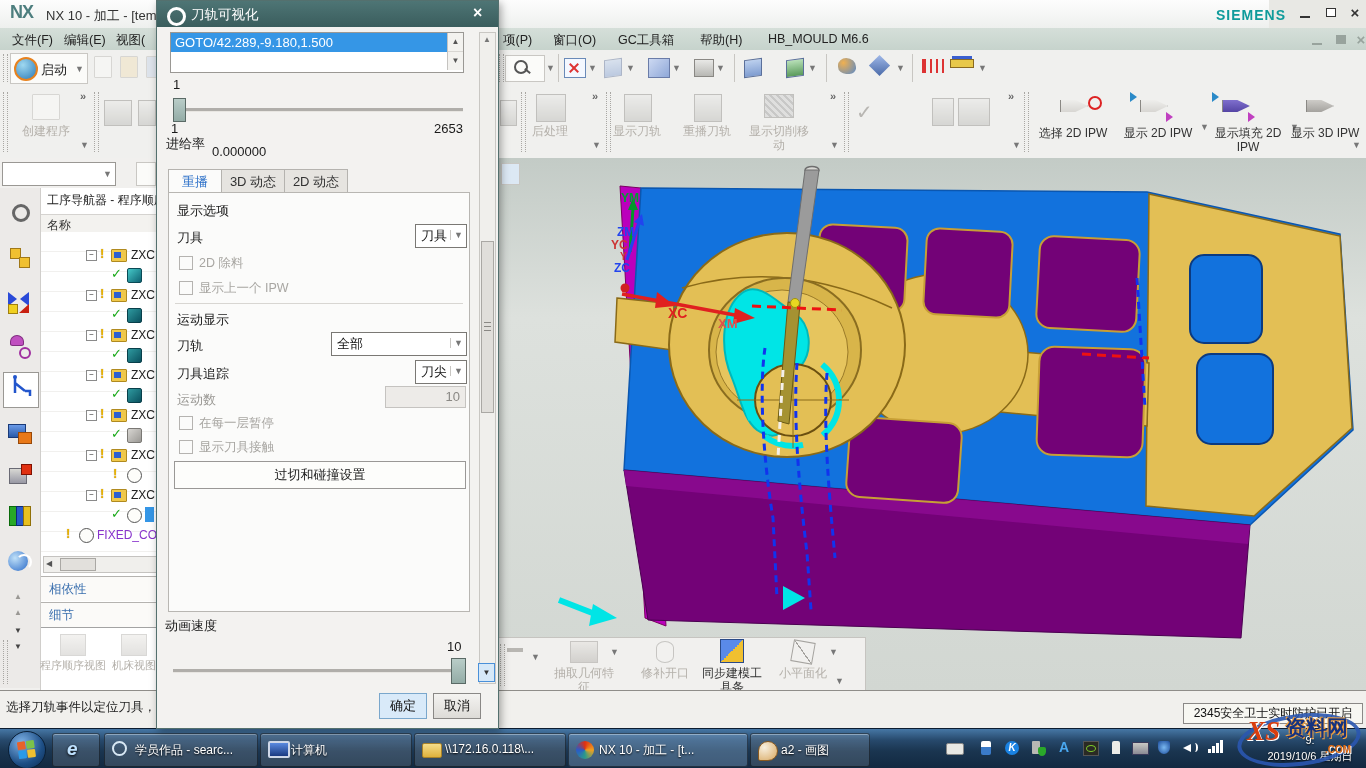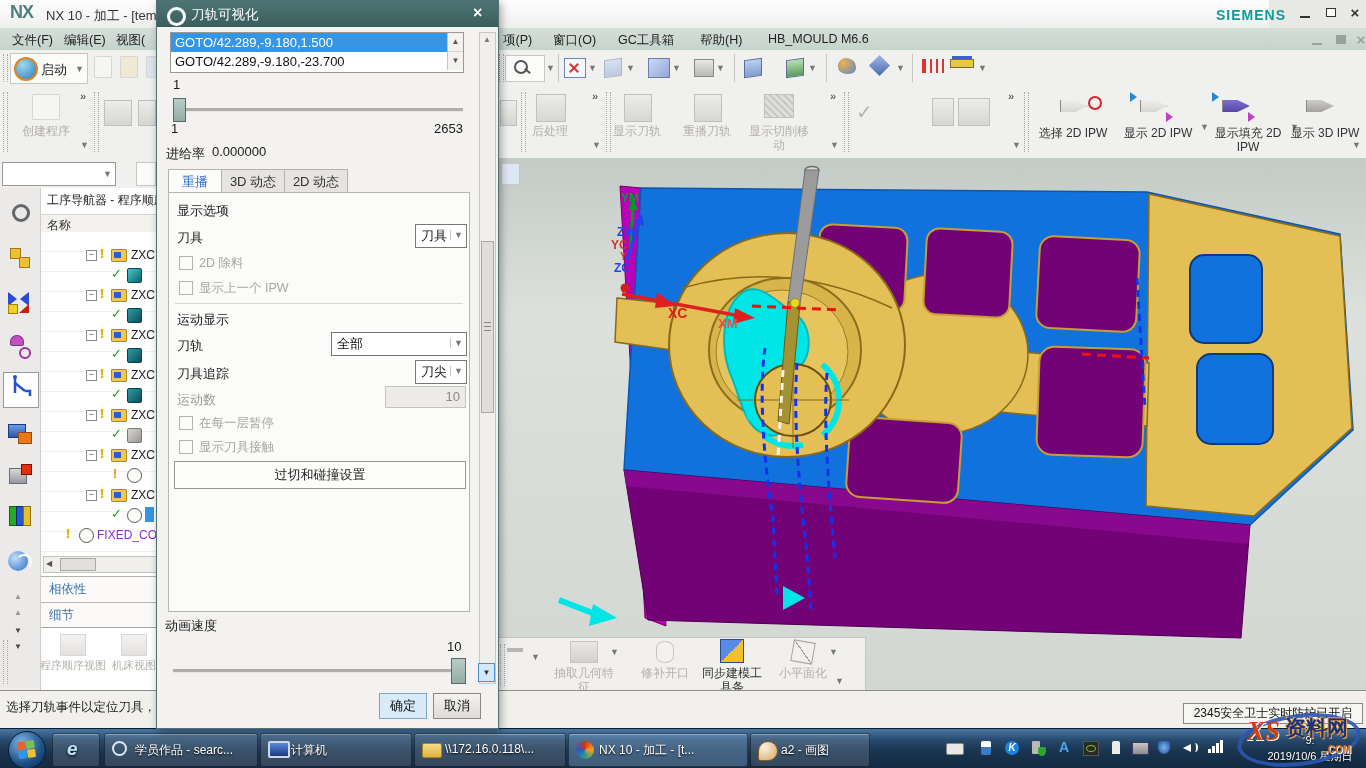--- a/index.html
+++ b/index.html
@@ -528,21 +528,20 @@
 
 <div class="abs dialog">
   <div class="abs dlghdr">
     <i class="abs dgear"></i>
     <span class="abs dlgtitle">刀轨可视化</span>
     <span class="abs dclose">×</span>
   </div>
 
   <div class="abs gotolist">
     <div class="gotorow sel">GOTO/42.289,-9.180,1.500</div>
-    <div class="gotorow">GOTO/42.289,-9.180,-23.700</div>
     <div class="gscol">
       <div class="gsbtn">▲</div>
       <div class="gsbtn" style="border-bottom:none">▼</div>
     </div>
   </div>
 
   <div class="abs dscroll">
     <div class="abs" style="left:3px;top:2px;font-size:8px;color:#777">▲</div>
     <div class="dthumb">
       <i class="dgripln" style="top:80px"></i>
@@ -550,21 +549,21 @@
         <i class="dgripln" style="top:88px"></i>
     </div>
     <div class="ddown">▼</div>
   </div>
 
   <span class="abs dlbl" style="left:16px;top:76px">1</span>
   <div class="abs slidertrack" style="left:16px;top:107px;width:290px"></div>
   <div class="abs sliderthumb" style="left:16px;top:97px"></div>
   <span class="abs dlbl" style="left:14px;top:120px">1</span>
   <span class="abs dlbl" style="left:277px;top:120px">2653</span>
-  <span class="abs dlbl" style="left:9px;top:144px">进给率</span>
+  <span class="abs dlbl" style="left:9px;top:134px">进给率</span>
   <span class="abs dlbl" style="left:55px;top:143px">0.000000</span>
 
   <div class="tab active" style="left:11px;width:52px;top:168px">重播</div>
   <div class="tab" style="left:64px;width:62px;top:168px">3D 动态</div>
   <div class="tab" style="left:127px;width:62px;top:168px">2D 动态</div>
 
   <div class="abs tabpanel">
     <span class="abs dlbl" style="left:8px;top:9px">显示选项</span>
     <span class="abs dlbl" style="left:8px;top:36px">刀具</span>
     <div class="dd" style="left:246px;top:31px;width:50px;height:22px">

